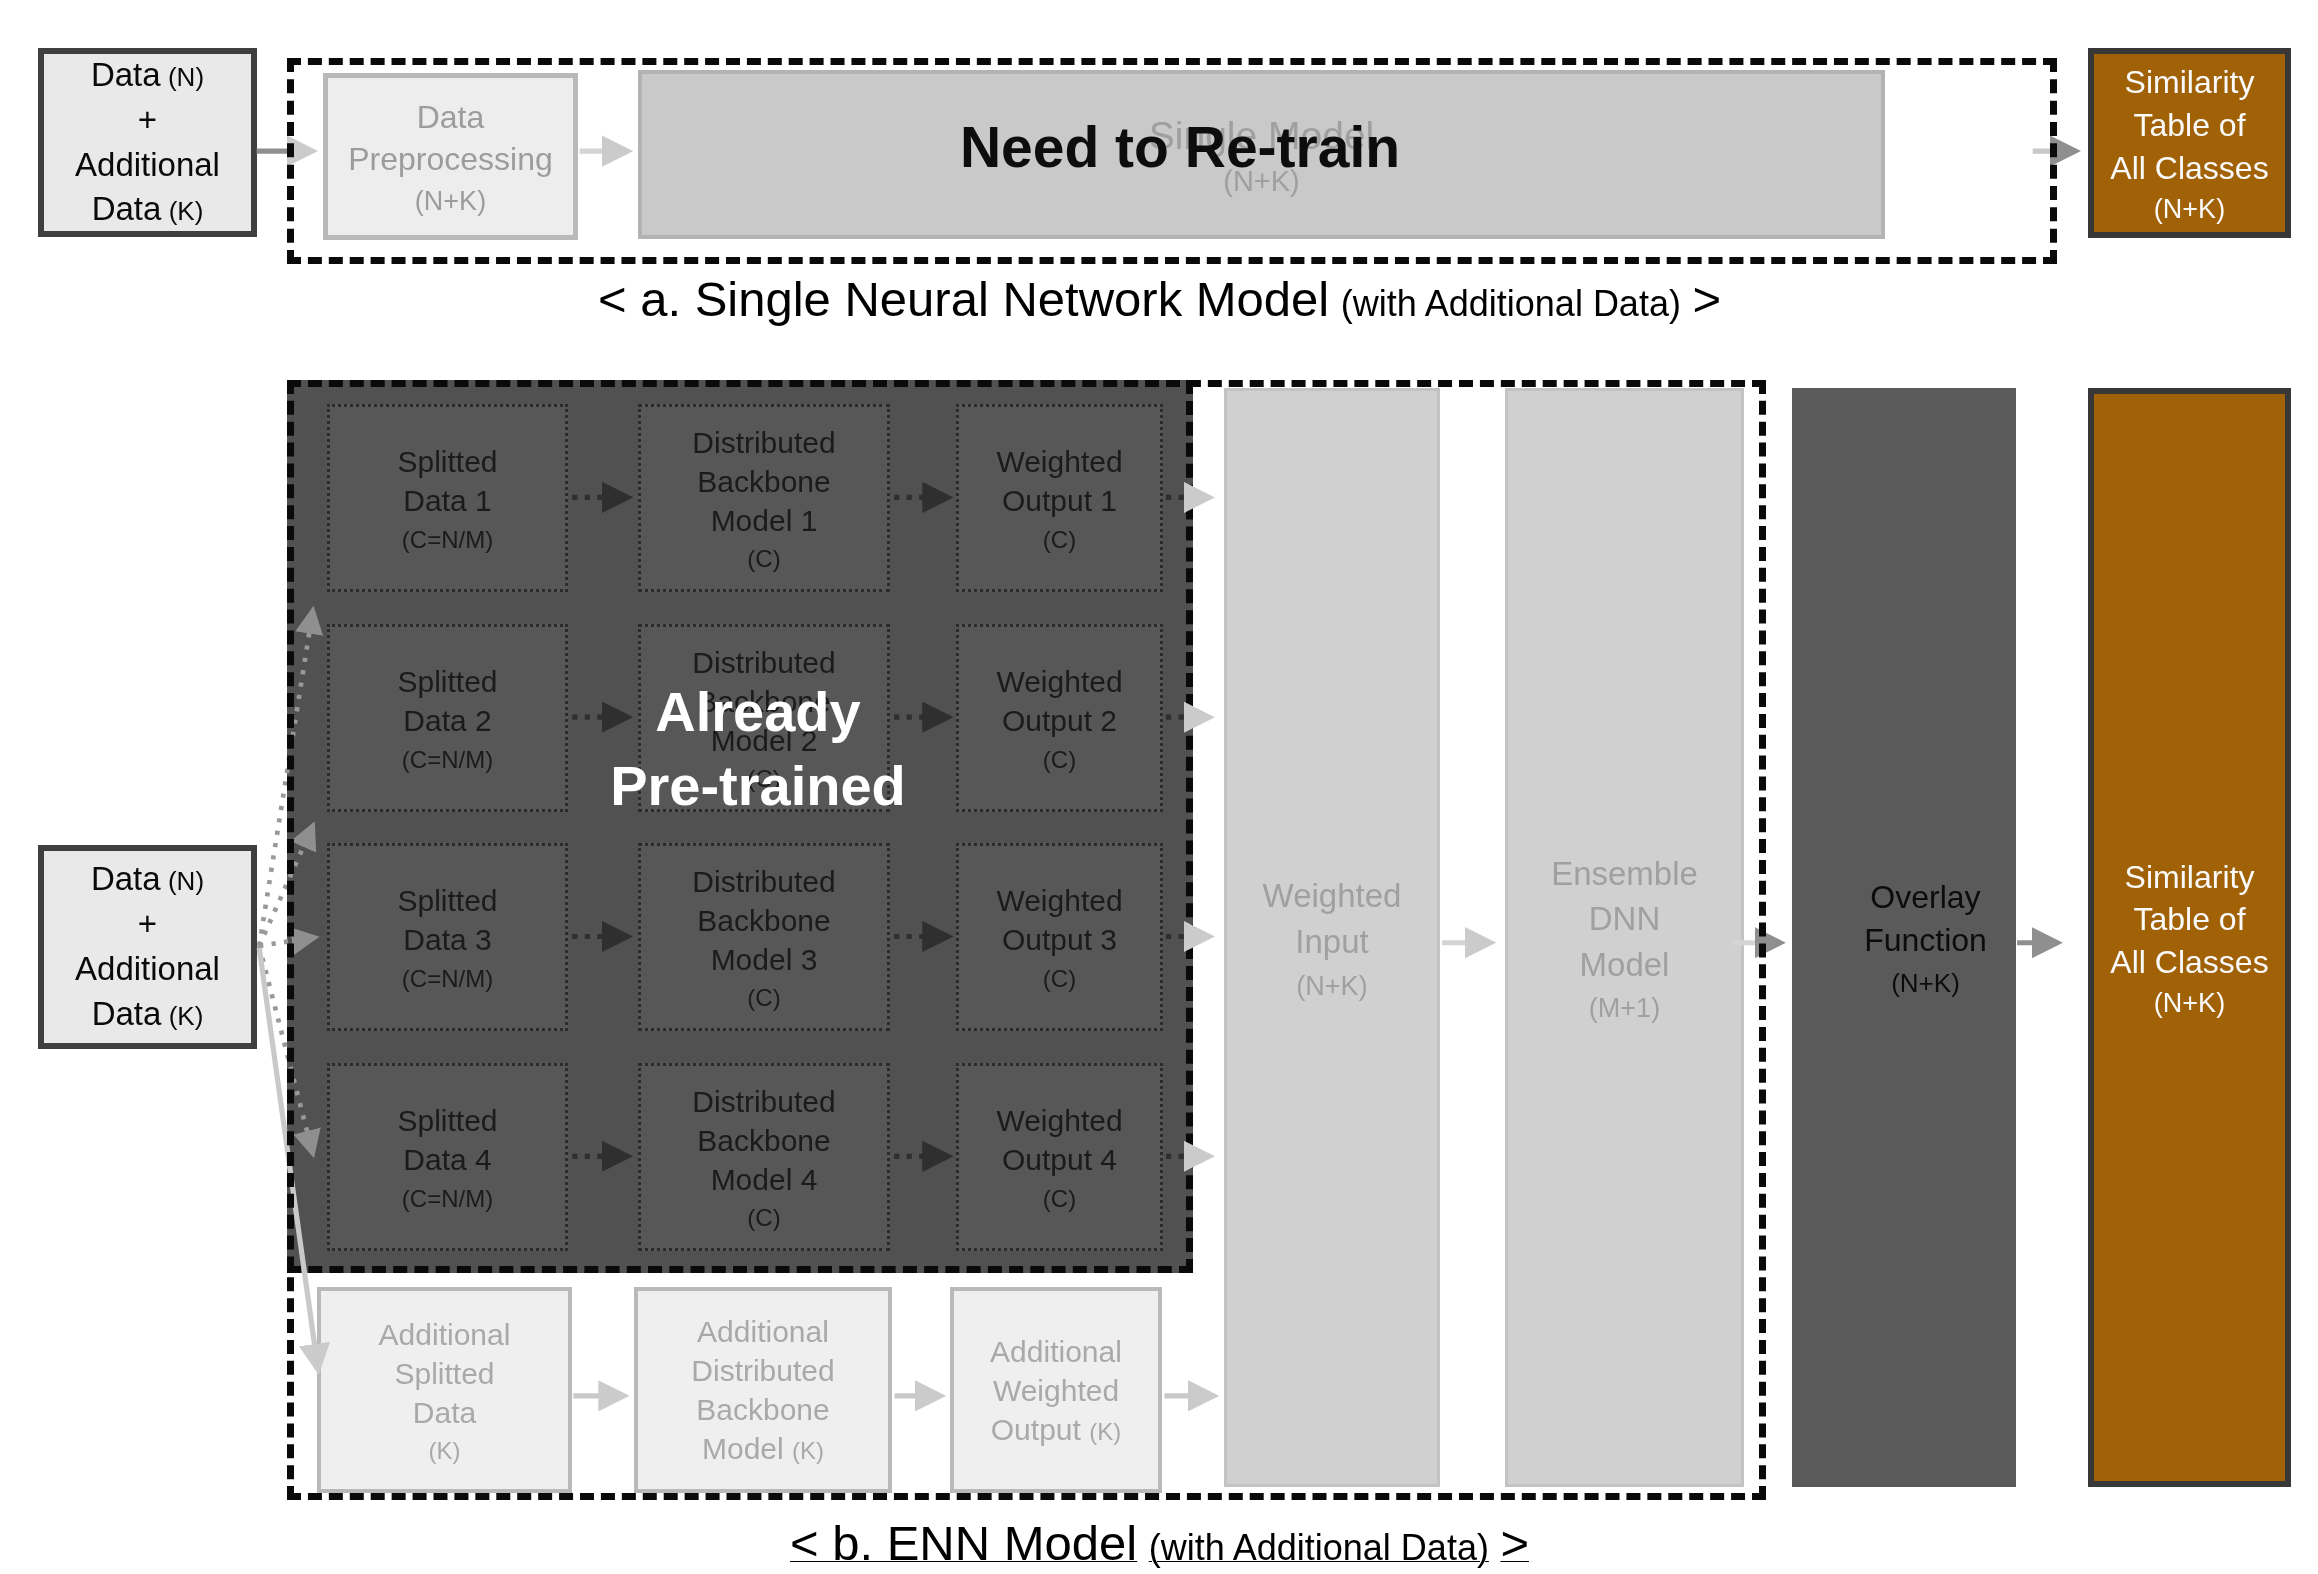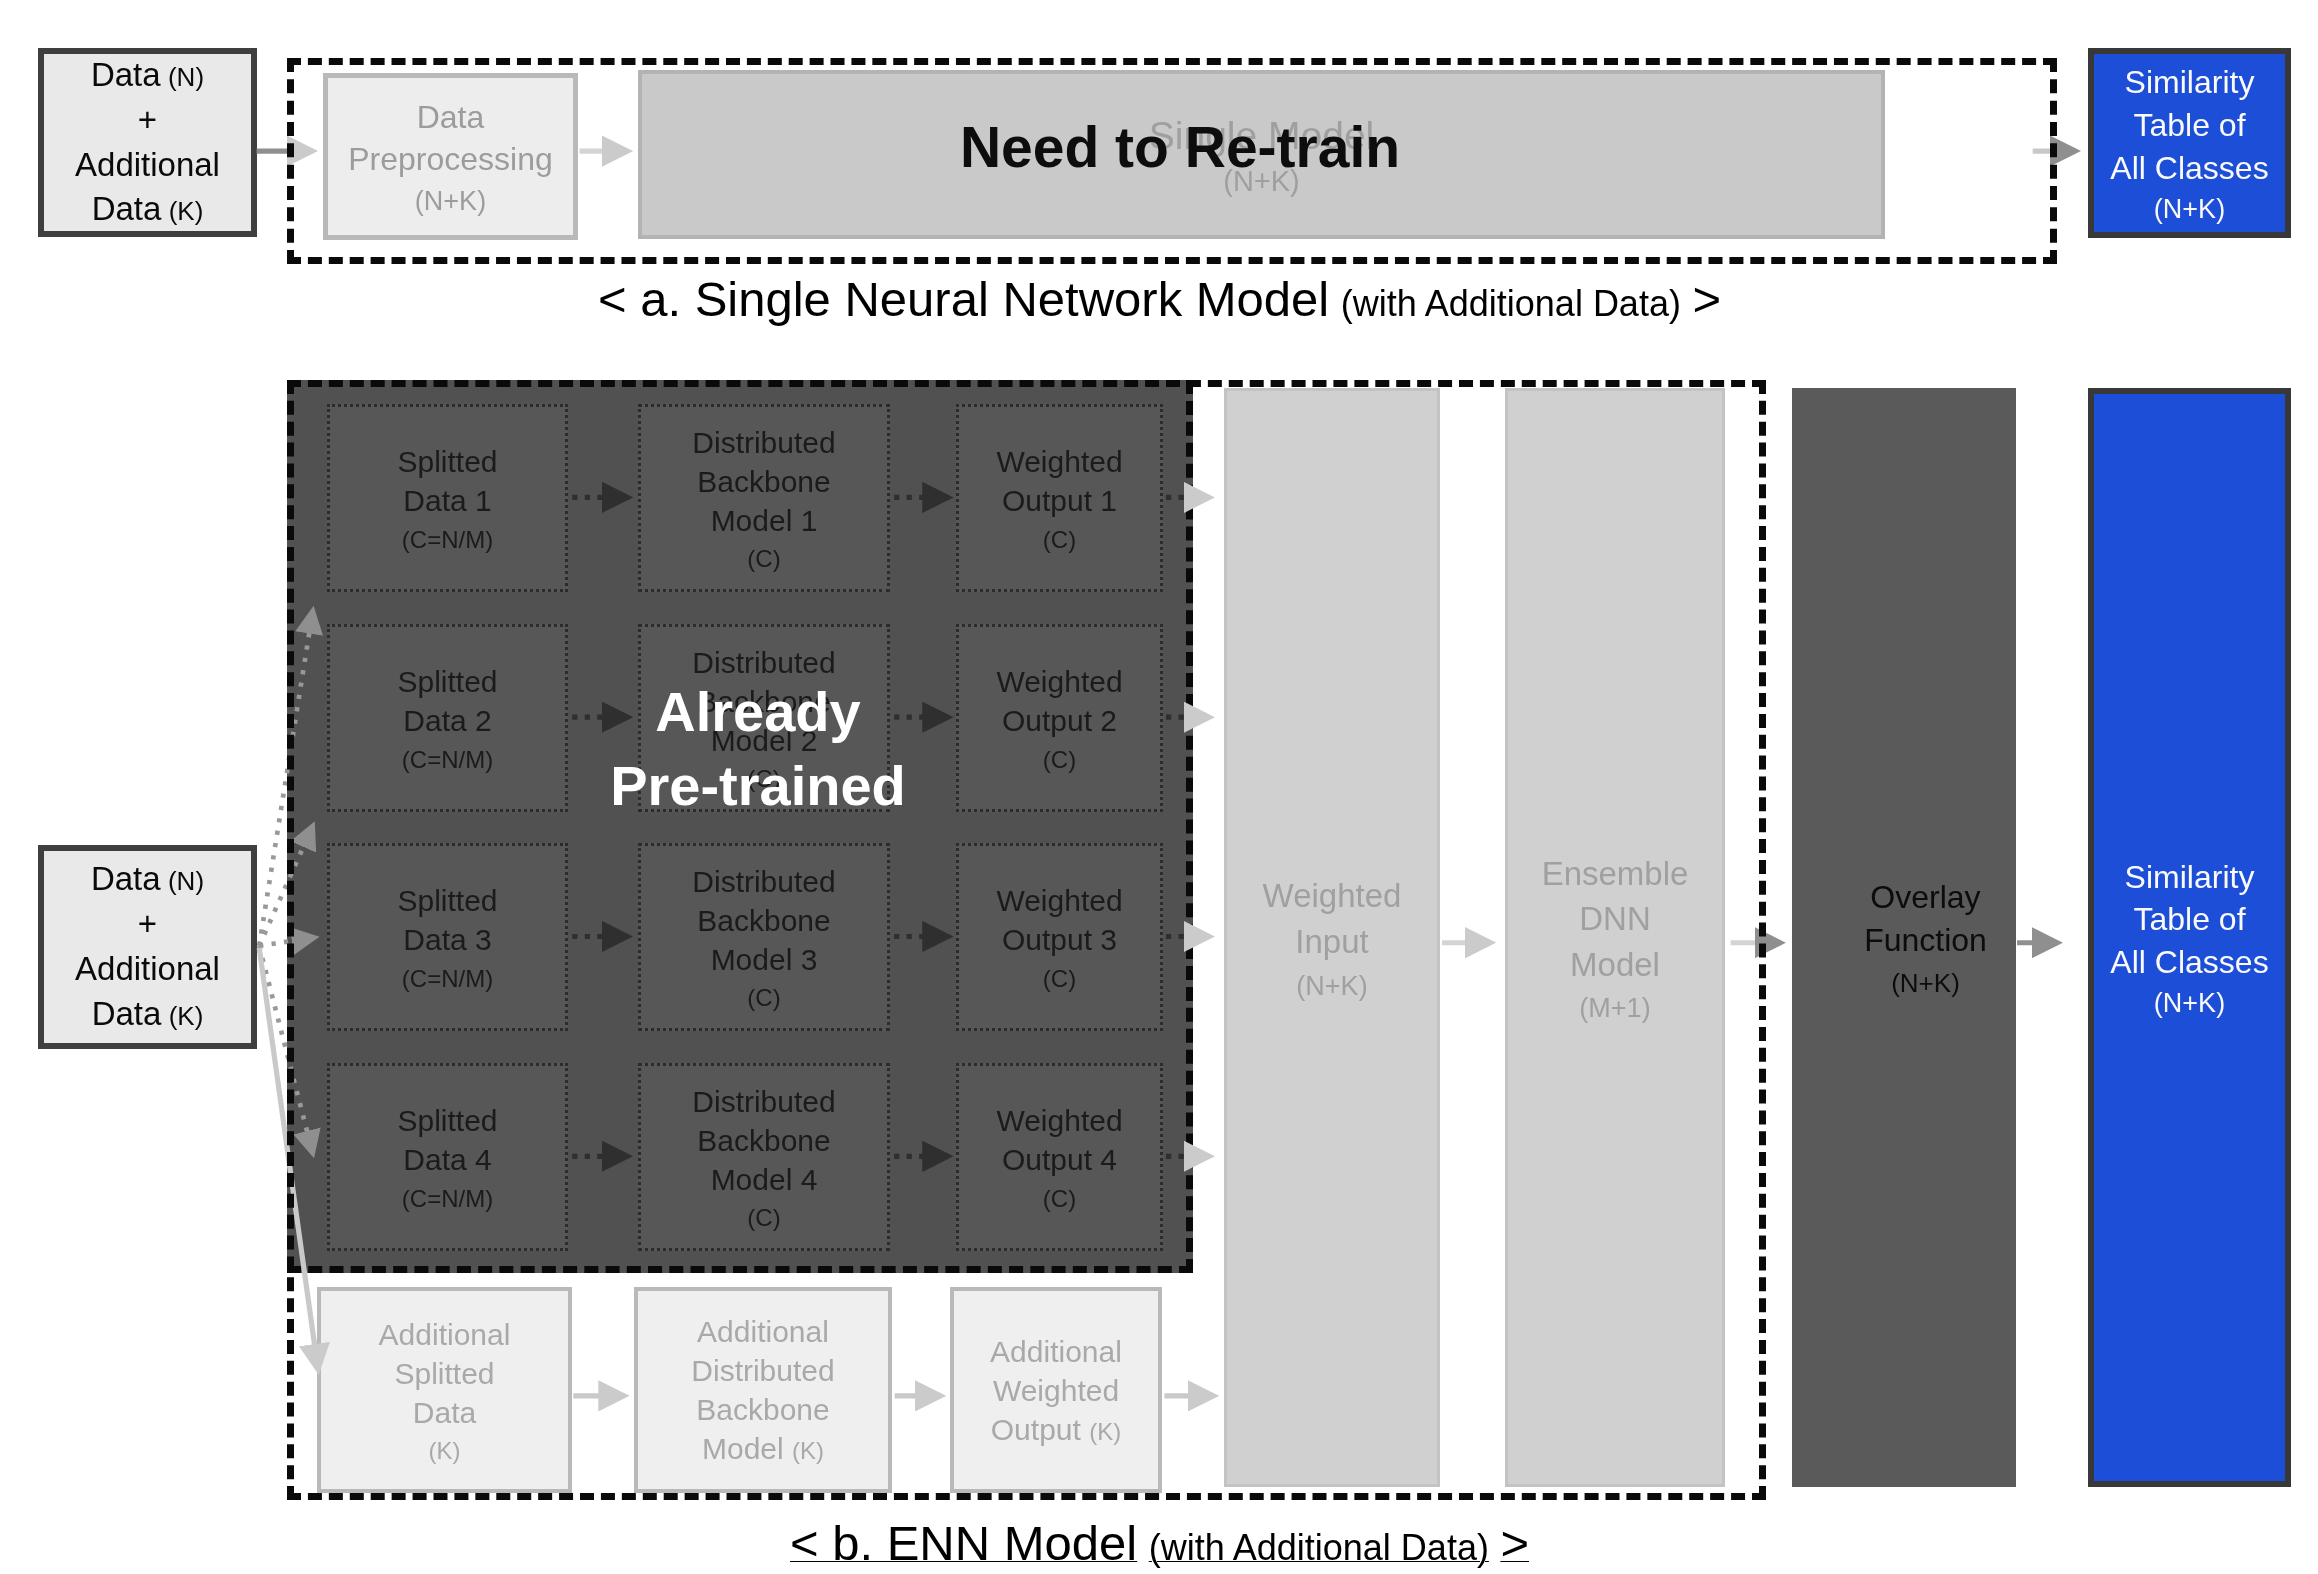--- a/index.html
+++ b/index.html
@@ -19,21 +19,21 @@
   .preproc{background:#ededed;border:5.2px solid #b9b9b9;color:#9c9c9c;}
   .preproc .t{font-size:32px;line-height:1.32;}
   .preproc .sub{font-size:27px;margin-top:5.2px;}
 
   
   .biga{background:#c9c9c9;border:4.2px solid #b3b3b3;color:#9f9f9f;}
   .biga .t{font-size:39px;line-height:1.3;}
   .biga .sub{font-size:29px;margin-top:3.1px;}
 
   
-  .sim{background:#1d4ed8;border:6.3px solid #383838;color:#fafafa;}
+  .sim{background:#a16207;border:6.3px solid #383838;color:#fafafa;}
   .sim .t{font-size:32px;line-height:1.34;}
   .sim .sub{font-size:27px;margin-top:4.2px;}
 
   
   .cell{background:#575757;border:3.6px dotted #2b2b2b;color:#1b1b1b;}
   .cell .t{font-size:30px;line-height:1.3;}
   .cell .sub{font-size:24px;margin-top:5.2px;}
 
   
   .addc{background:#efefef;border:4.2px solid #b9b9b9;color:#a9a9a9;}
@@ -204,21 +204,21 @@
     <div class="t"><span data-bind="section_b.additional.output.title">Additional
 Weighted
 Output</span> <span class="sub" data-bind="section_b.additional.output.sub">(K)</span></div>
   </div>
 
   <div class="box talll" style="left:1224px;top:388px;width:216px;height:1099px;">
     <div class="t" data-bind="section_b.weighted_input.title">Weighted
 Input</div>
     <div class="sub" data-bind="section_b.weighted_input.sub">(N+K)</div>
   </div>
-  <div class="box talll" style="left:1505px;top:388px;width:220px;height:1099px;">
+  <div class="box talll" style="left:1505px;top:388px;width:239px;height:1099px;">
     <div class="t" data-bind="section_b.ensemble.title">Ensemble
 DNN
 Model</div>
     <div class="sub" data-bind="section_b.ensemble.sub">(M+1)</div>
   </div>
   <div class="box ofn" style="left:1792px;top:388px;width:224px;height:1099px;padding-left:43px;">
     <div class="t" data-bind="section_b.overlay_fn.title">Overlay
 Function</div>
     <div class="sub" data-bind="section_b.overlay_fn.sub">(N+K)</div>
   </div>

